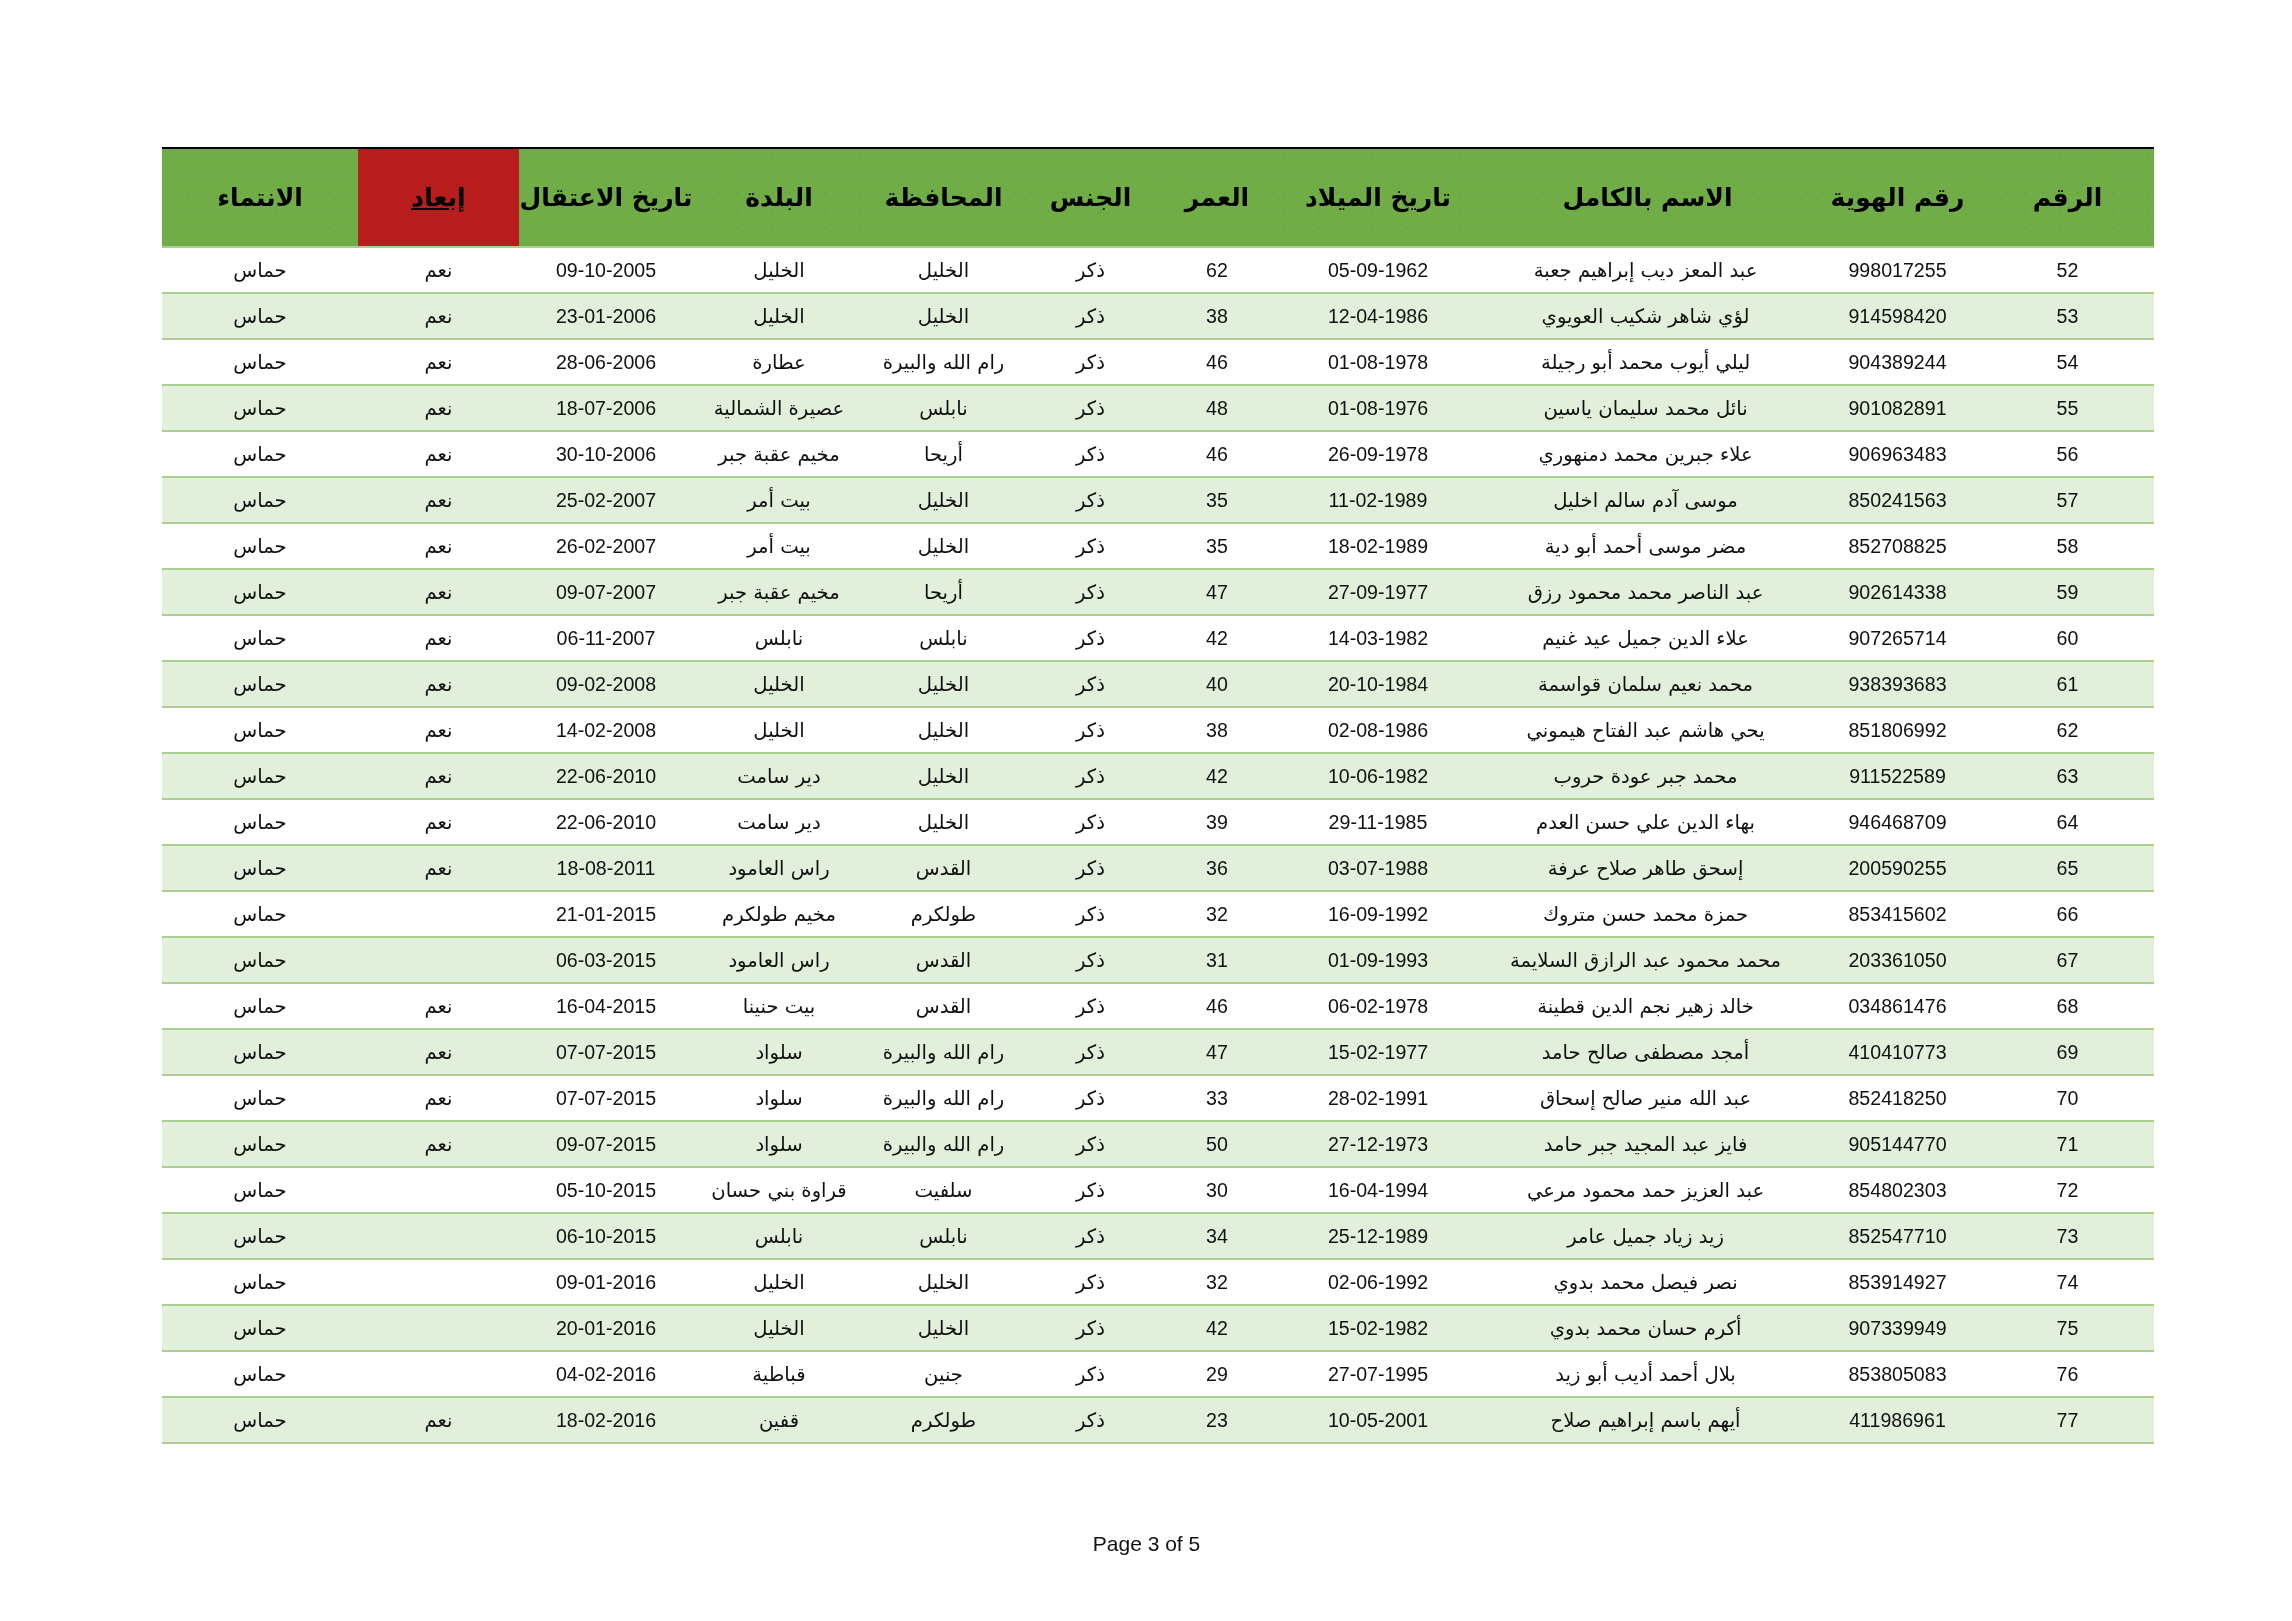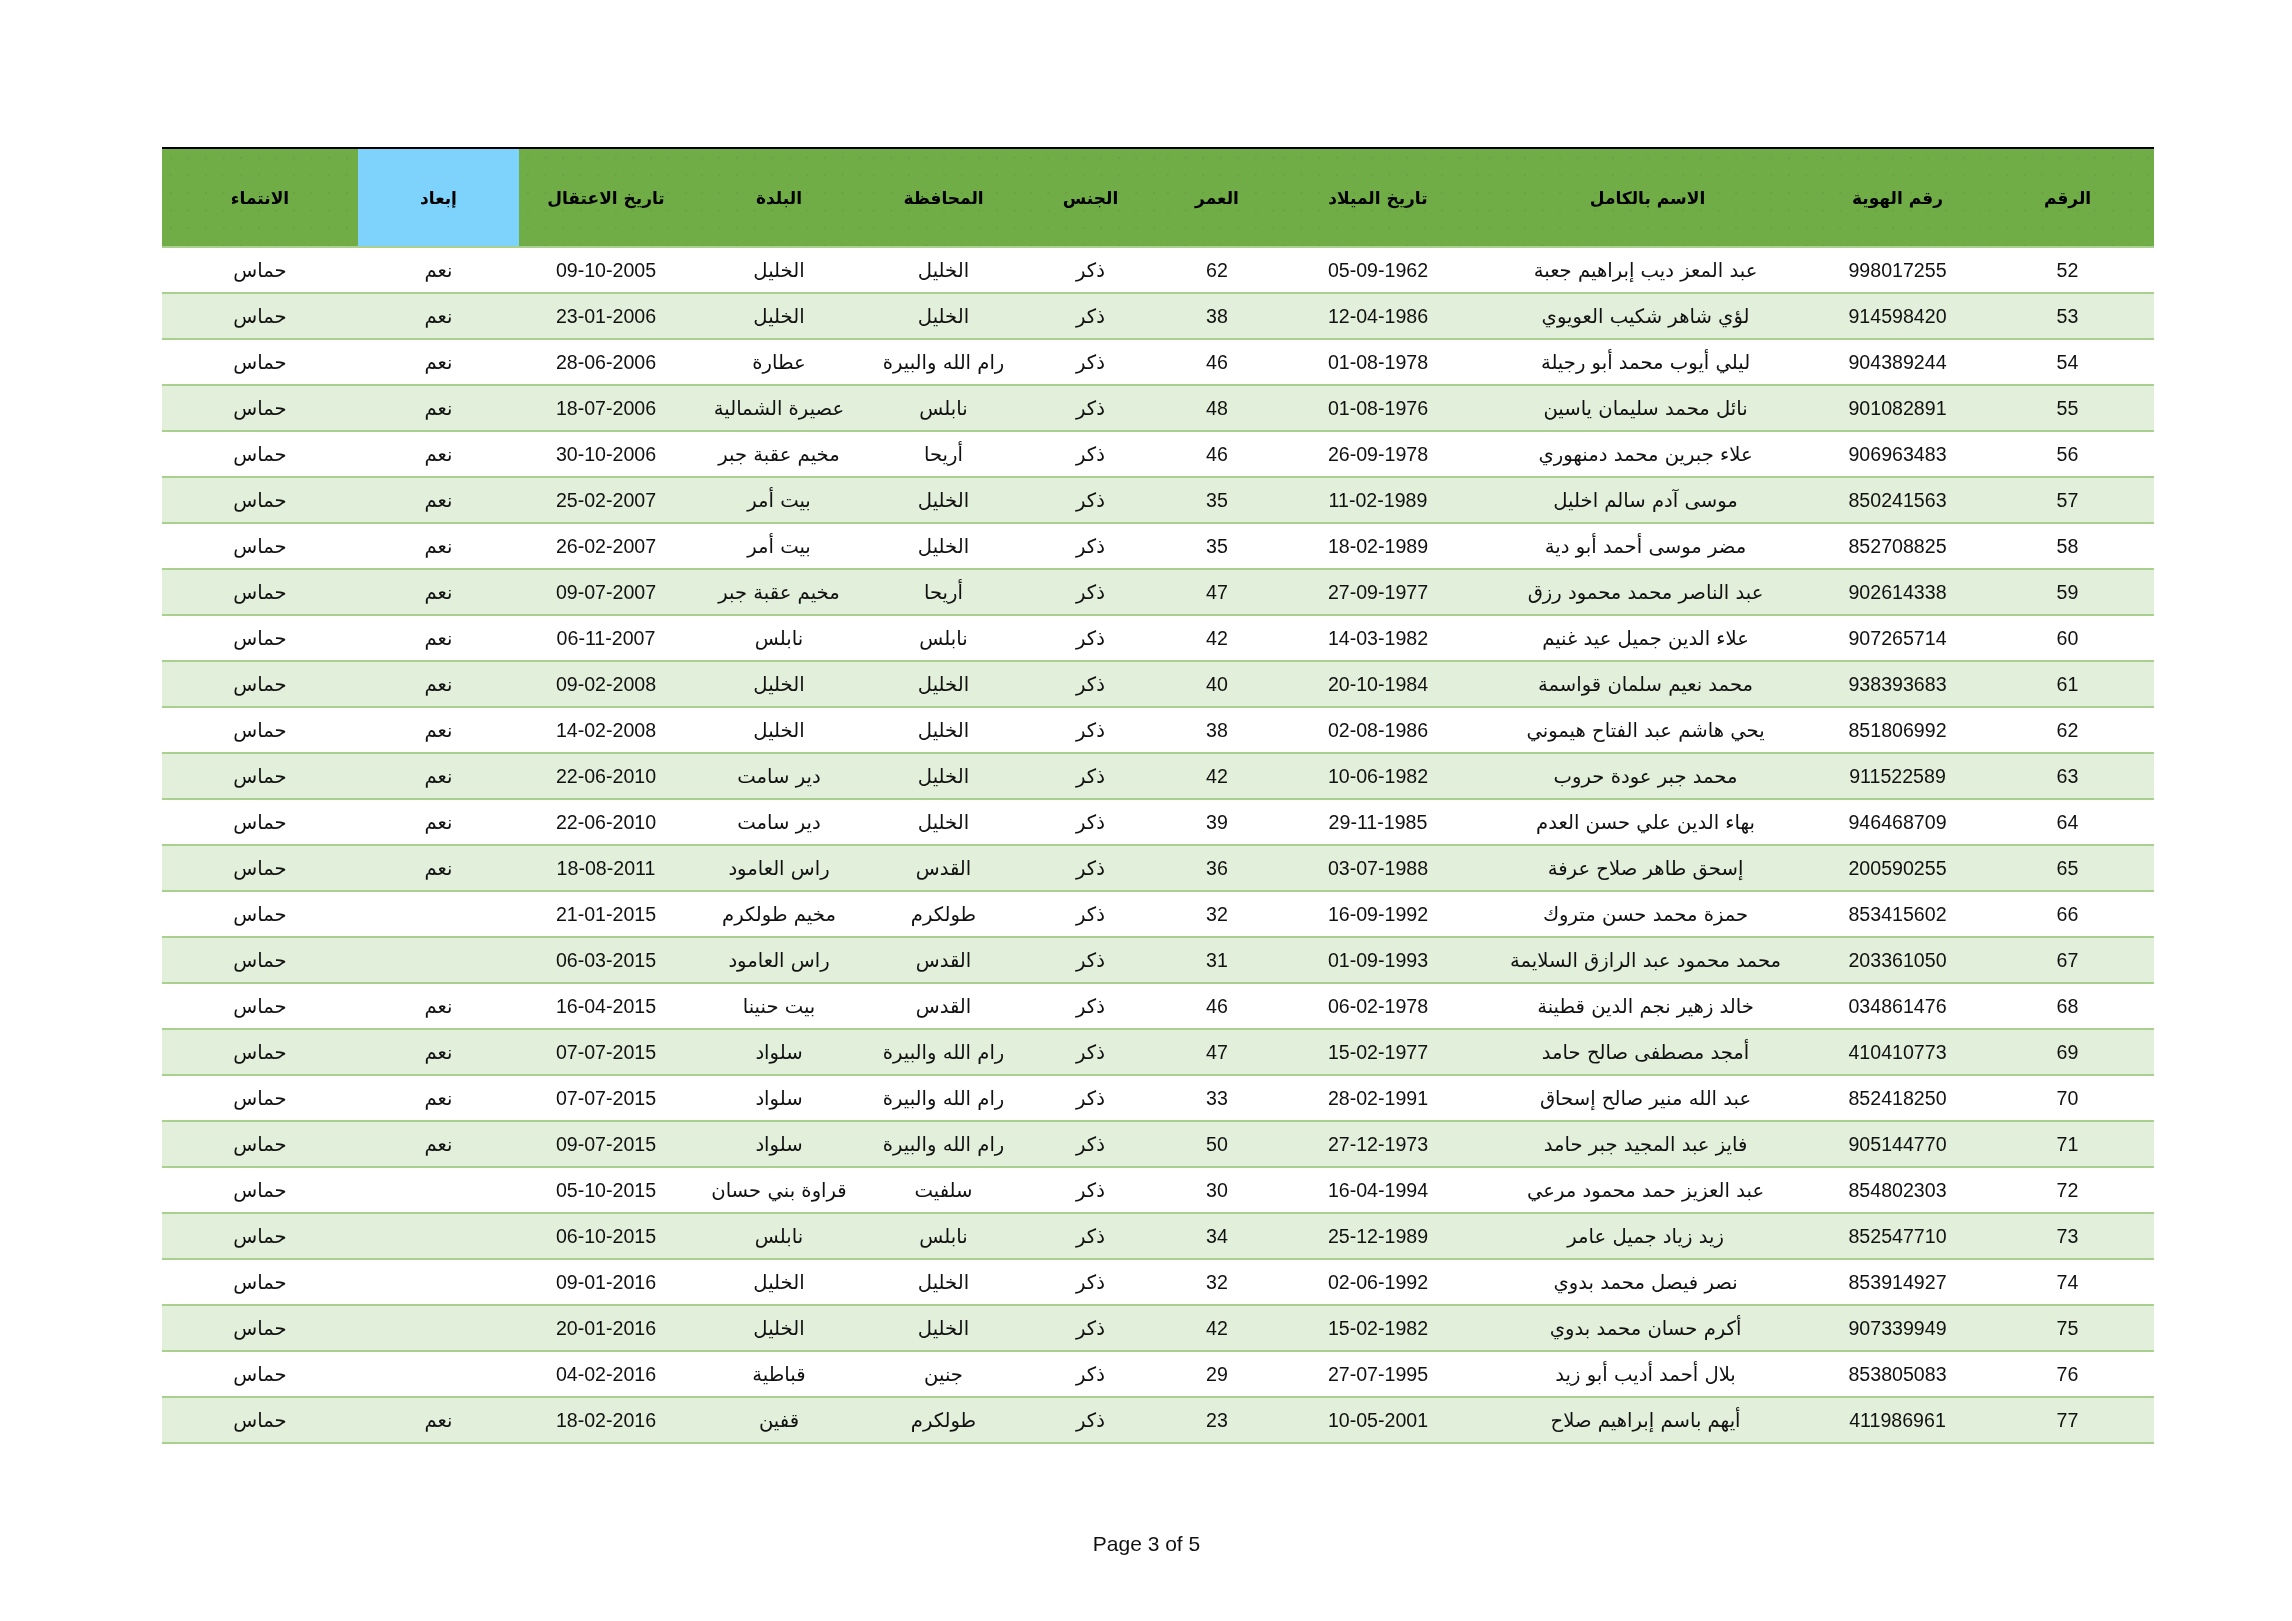--- a/index.html
+++ b/index.html
@@ -4,27 +4,27 @@
 <style>
   html, body { margin:0; padding:0; background:#ffffff; }
   body { width:2293px; height:1621px; position:relative; font-family:"DejaVu Sans","Liberation Sans",sans-serif; color:#111; }
   .page { position:absolute; left:0; top:0; width:2293px; height:1621px; background:#fff; }
   table.grid {
     position:absolute; left:162px; top:147px; width:1991px;
     border-collapse:collapse; direction:rtl; table-layout:fixed;
   }
   table.grid thead tr { height:99px; }
   table.grid thead th {
-    background:#70ad47; color:#000; font-weight:bold; font-size:17px;
+    background:#70ad47; color:#000; font-weight:bold; font-size:25px;
     border-top:2.9px solid #000; border-bottom:2.9px solid #a9d08e;
     padding:0; text-align:center; vertical-align:middle;
     background-image: radial-gradient(rgba(0,0,0,0.06) 1px, transparent 1px);
     background-size: 17.6px 17.6px;
   }
-  table.grid thead th.hl { background:#7dd3fc; background-image:none; }
+  table.grid thead th.hl { background:#b91c1c; background-image:none;text-decoration:underline; }
   table.grid tbody tr { height:46px; }
   table.grid tbody td {
     font-size:19.6px; text-align:center; vertical-align:middle; padding:0;
     border-bottom:2px solid #a9d08e; white-space:nowrap; overflow:hidden;
   }
   table.grid tbody tr.alt td { background:#e2efda; }
   td.num, td.ltr { font-family:"Liberation Sans","DejaVu Sans",sans-serif; direction:ltr; unicode-bidi:embed; }
   td.name { text-align:left; padding-right:3.9px !important;margin-top:14px; }
   .footer {
     position:absolute; left:0; width:2293px; top:1532px; text-align:center;

